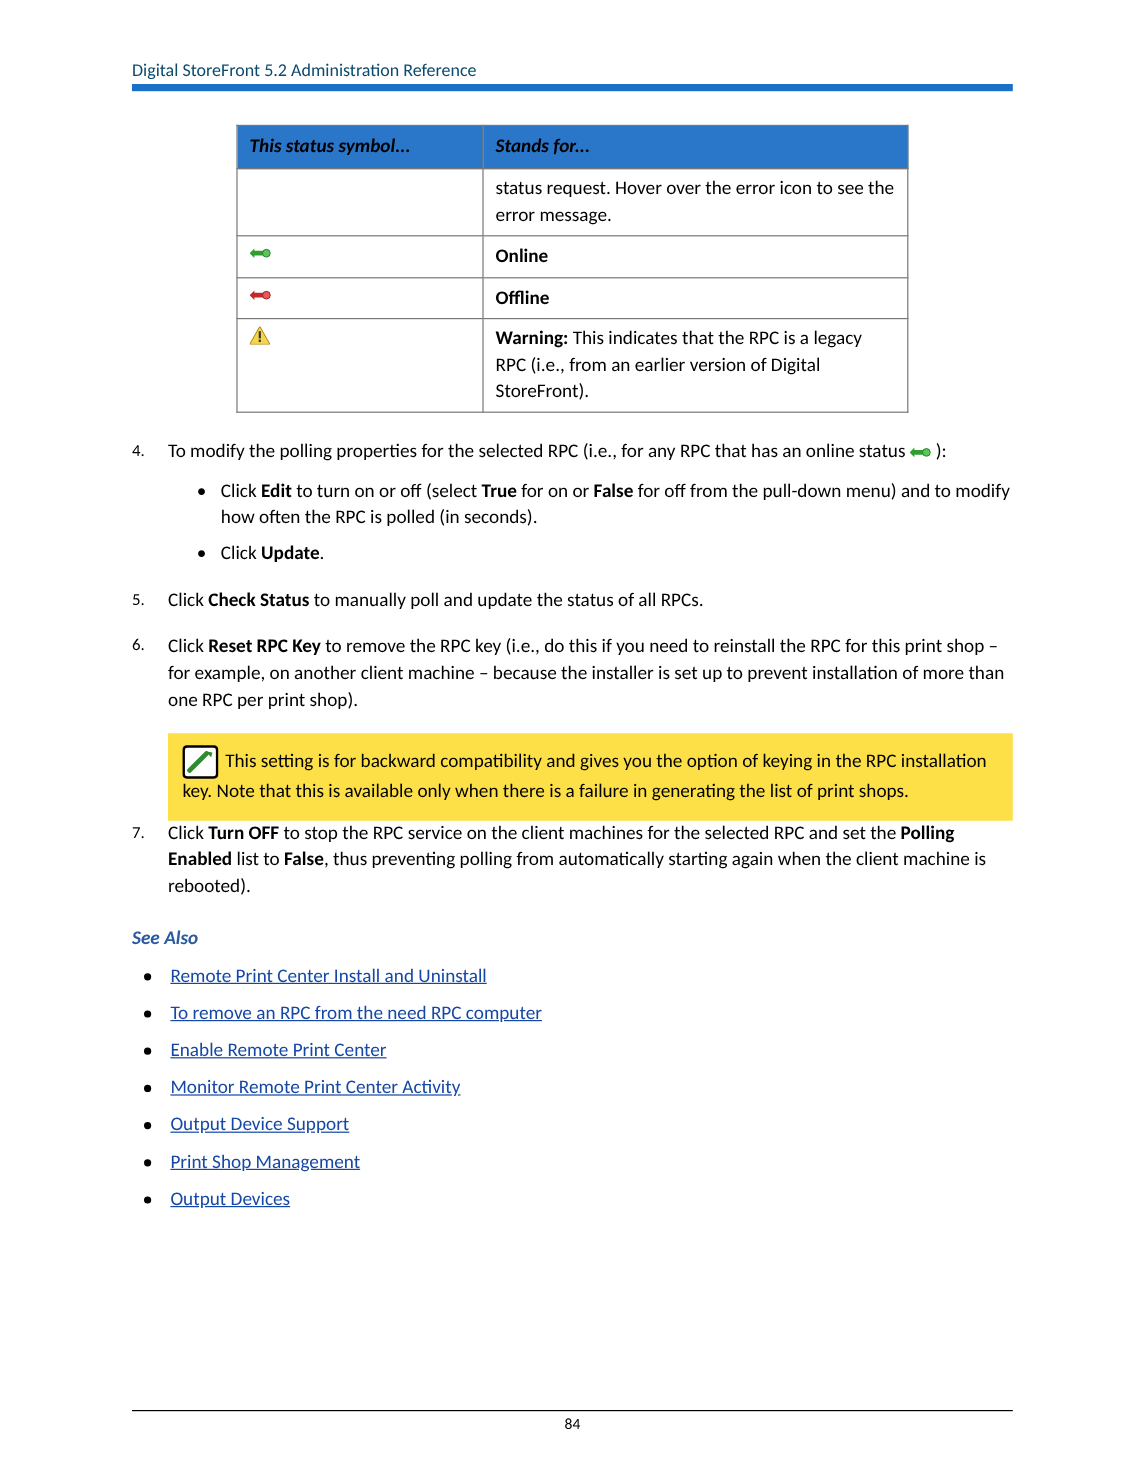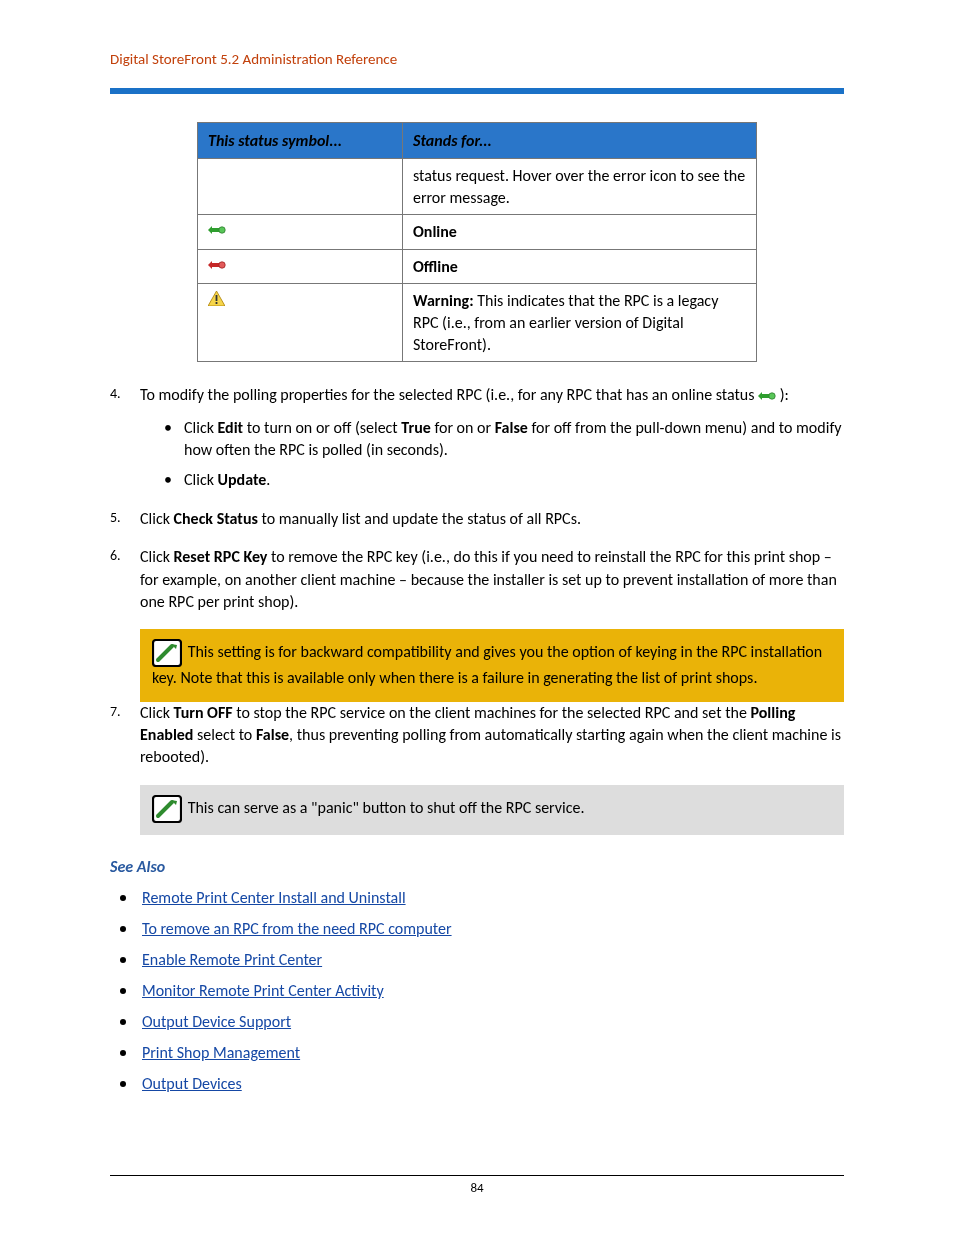--- a/index.html
+++ b/index.html
@@ -1,31 +1,31 @@
 <!DOCTYPE html>
 <html><head>
 <meta charset="utf-8">
 <style>
   * { box-sizing: border-box; margin: 0; padding: 0; }
   html, body { width: 954px; background: #fff; font-family: Calibri, "Segoe UI", Arial, sans-serif; color: #000; }
   .page { width: 954px; min-height: 1235px; position: relative; padding: 50px 110px 60px 110px; }
-  .header-text { color: #c2410c; font-size: 15px; margin-bottom: 20px; }
+  .header-text { color: #0c4a6e; font-size: 15px; margin-bottom: 2px; }
   .header-rule { height: 6px; background: #1a71c7; width: 100%; margin-bottom: 28px; }
   table.status { border-collapse: collapse; width: 560px; margin: 0 auto 22px auto; }
   table.status th { background: #2a76c9; color: #000000; font-weight: bold; font-style: italic; text-align: left; padding: 8px 10px; border: 1px solid #777; font-size: 16px; }
   table.status td { border: 1px solid #777; padding: 6px 10px; vertical-align: top; font-size: 16px; line-height: 1.35; margin-left: 28px; }
   table.status td:first-child { width: 205px; text-align: left; }
   .bold { font-weight: bold; }
   ol.main { list-style: none; counter-reset: step 3; padding-left: 0; }
   ol.main > li { counter-increment: step; position: relative; padding-left: 30px; margin-bottom: 16px; font-size: 16px; line-height: 1.4; }
   ol.main > li::before { content: counter(step) "."; position: absolute; left: 0; top: 0; font-size: 14px; }
   ul.sub { list-style: none; padding-left: 24px; margin-top: 10px; }
   ul.sub > li { position: relative; padding-left: 20px; margin-bottom: 8px; }
   ul.sub > li::before { content: "•"; position: absolute; left: 0; top: 0; }
-  .note { background: #eab308; padding: 10px 12px 12px 12px; margin: 12px 0 0 30px; font-size: 16px; line-height: 1.4; }
+  .note { background: #fde047; padding: 10px 12px 12px 12px; margin: 12px 0 0 30px; font-size: 16px; line-height: 1.4; }
   .note2 { background: #ddd; padding: 10px 12px 12px 12px; margin: 12px 0 16px 30px; font-size: 16px; line-height: 1.4; }
   .note-icon { display: inline-block; vertical-align: middle; margin-right: 2px; }
   .see-also { color: #2a5aa0; font-style: italic; font-weight: bold; font-size: 16px; margin: 22px 0 12px 0; }
   ul.links { list-style: none; padding-left: 10px; }
   ul.links li { position: relative; padding-left: 22px; margin-bottom: 12px; font-size: 16px; }
   ul.links li::before { content: ""; position: absolute; left: 0; top: 7px; width: 6px; height: 6px; background: #000; border-radius: 50%; }
   ul.links a { color: #1548a5; text-decoration: underline; }
   .footer { position: absolute; left: 110px; right: 110px; bottom: 40px; text-align: center; border-top: 1px solid #000; padding-top: 4px; font-size: 13px; }
   .inline-icon { display: inline-block; vertical-align: middle; }
 </style>
@@ -94,51 +94,43 @@
         <li>
           <span>Click </span><span class="bold">Edit</span><span> to turn on or off (select </span><span class="bold">True</span><span> for on or </span><span class="bold">False</span><span> for off from the pull-down menu) and to modify how often the RPC is polled (in seconds).</span>
         </li>
         <li>
           <span>Click </span><span class="bold">Update</span><span>.</span>
         </li>
       </ul>
     </li>
 
     <li>
-      <span>Click </span><span class="bold">Check Status</span><span> to manually list and update the status of all RPCs.</span>
+      <span>Click </span><span class="bold">Check Status</span><span> to manually poll and update the status of all RPCs.</span>
     </li>
 
     <li>
       <span>Click </span><span class="bold">Reset RPC Key</span><span> to remove the RPC key (i.e., do this if you need to reinstall the RPC for this print shop – for example, on another client machine – because the installer is set up to prevent installation of more than one RPC per print shop).</span>
     </li>
   </ol>
 
   <div class="note">
     <svg class="note-icon" width="30" height="28" viewBox="0 0 30 28">
       <rect x="1" y="1" width="28" height="26" rx="3" fill="#fff" stroke="#000" stroke-width="2.2"></rect>
       <line x1="6" y1="21" x2="20" y2="7" stroke="#2e8b2e" stroke-width="4" stroke-linecap="round"></line>
       <polygon points="19,5 24,10 25,6" fill="#2e8b2e"></polygon>
     </svg>
     <span>This setting is for backward compatibility and gives you the option of keying in the RPC installation key. Note that this is available only when there is a failure in generating the list of print shops.</span>
   </div>
 
   <ol class="main" style="counter-reset: step 6;">
     <li>
-      <span>Click </span><span class="bold">Turn OFF</span><span> to stop the RPC service on the client machines for the selected RPC and set the </span><span class="bold">Polling Enabled</span><span> select to </span><span class="bold">False</span><span>, thus preventing polling from automatically starting again when the client machine is rebooted).</span>
+      <span>Click </span><span class="bold">Turn OFF</span><span> to stop the RPC service on the client machines for the selected RPC and set the </span><span class="bold">Polling Enabled</span><span> list to </span><span class="bold">False</span><span>, thus preventing polling from automatically starting again when the client machine is rebooted).</span>
     </li>
   </ol>
 
-  <div class="note2">
-    <svg class="note-icon" width="30" height="28" viewBox="0 0 30 28">
-      <rect x="1" y="1" width="28" height="26" rx="3" fill="#fff" stroke="#000" stroke-width="2.2"></rect>
-      <line x1="6" y1="21" x2="20" y2="7" stroke="#2e8b2e" stroke-width="4" stroke-linecap="round"></line>
-      <polygon points="19,5 24,10 25,6" fill="#2e8b2e"></polygon>
-    </svg>
-    <span>This can serve as a "panic" button to shut off the RPC service.</span>
-  </div>
 
   <div class="see-also">See Also</div>
   <ul class="links">
     <li><a href="#">Remote Print Center Install and Uninstall</a></li>
     <li><a href="#">To remove an RPC from the need RPC computer</a></li>
     <li><a href="#">Enable Remote Print Center</a></li>
     <li><a href="#">Monitor Remote Print Center Activity</a></li>
     <li><a href="#">Output Device Support</a></li>
     <li><a href="#">Print Shop Management</a></li>
     <li><a href="#">Output Devices</a></li>

